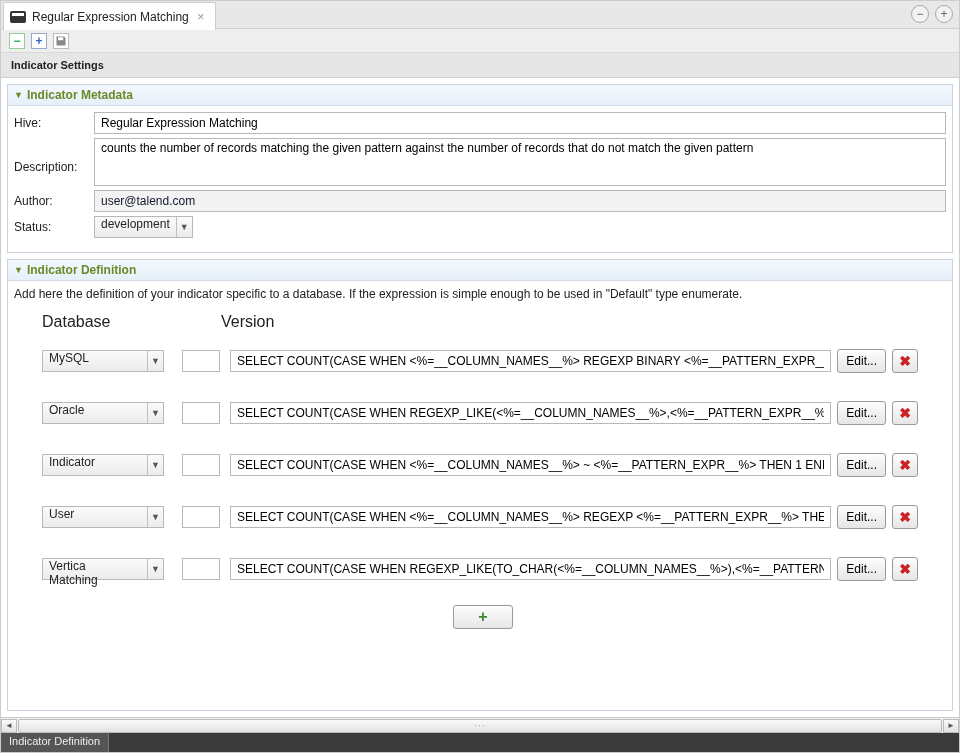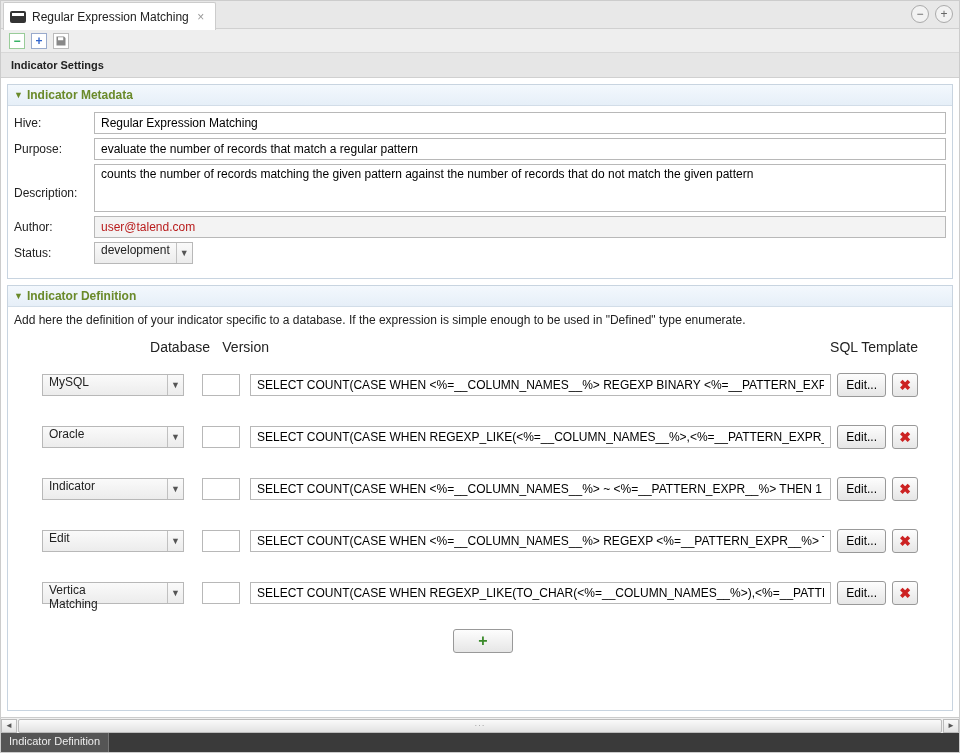--- a/index.html
+++ b/index.html
@@ -35,34 +35,34 @@
   .section-head .tw { color: #6a8a2a; font-size: 9px; }
   .section-title { color: #6a8a2a; font-weight: bold; }
   .section-body { padding: 6px 6px 10px 6px; }
   .section-desc { margin-bottom: 8px; }
 
   .form-row { display: flex; align-items: center; margin-bottom: 4px; }
   .form-row.tall { align-items: flex-start; }
   .form-label { width: 80px; }
   .text-input { flex: 1; height: 22px; border: 1px solid #b8b8b8; padding: 2px 6px; font-family: inherit; font-size: 12px; }
   textarea.text-input { height: 48px; resize: none; }
-  .text-input.ro { background: #f3f3f3; color: #b91c1c; }
+  .text-input.ro { background: #f3f3f3; color: #0f172a; }
   .combo { display: inline-flex; align-items: flex-start; border: 1px solid #b8b8b8; background: linear-gradient(#fafafa, #ececec); height: 22px; position: relative; }
   .combo-text { padding: 0 6px; min-width: 78px; }
   .combo-btn { width: 16px; height: 100%; border-left: 1px solid #c0c0c0; display: flex; align-items: center; justify-content: center; color: #555; font-size: 9px; }
 
   
-  .def-cols { display: flex; padding: 4px 28px 6px 28px; font-size: 14px; gap: 0; text-align: right; }
+  .def-cols { display: flex; padding: 4px 28px 6px 28px; font-size: 16px; gap: 0; }
   .col-db { width: 168px; }
   .col-ver { width: 48px; margin-left: 11px; }
   .col-sql { flex: 1; }
 
   .def-rows { display: flex; flex-direction: column; gap: 28px; padding: 12px 28px 8px 28px; }
   .def-row { display: flex; align-items: center; gap: 0; }
-  .def-row .combo { width: 142px; gap: 32px; }
+  .def-row .combo { width: 122px; gap: 32px; }
   .def-row .combo .combo-text { flex: 1; min-width: 0; }
   .ver-gap { width: 18px; }
   .ver-input { width: 38px; height: 22px; border: 1px solid #b8b8b8; padding: 2px 4px; font-family: inherit; font-size: 12px; }
   .sql-gap { width: 10px; }
   .sql-input { flex: 1; height: 22px; border: 1px solid #b8b8b8; padding: 2px 6px; font-family: inherit; font-size: 12px; white-space: nowrap; overflow: hidden; }
   .btn { height: 24px; border: 1px solid #999; background: linear-gradient(#fdfdfd, #e6e6e6); border-radius: 3px; padding: 0 8px; font-family: inherit; font-size: 12px; cursor: pointer; margin-left: 6px; }
   .btn.icon { width: 26px; padding: 0; display: flex; align-items: center; justify-content: center; color: #c22; font-weight: bold; font-size: 14px; }
 
   .add-row { display: flex; justify-content: center; padding: 16px 0 6px 0; }
   .btn.add { width: 60px; height: 24px; display: flex; align-items: center; justify-content: center; color: #3a8a2a; font-size: 16px; font-weight: bold; }
@@ -114,24 +114,20 @@
       <div class="section-head">
         <span class="tw">▼</span>
         <span class="section-title">Indicator Metadata</span>
       </div>
       <div class="section-body">
 
         <div class="form-row">
           <div class="form-label">Hive:</div>
           <input class="text-input" value="Regular Expression Matching" style="">
         </div>
-        <div class="form-row">
-          <div class="form-label">Purpose:</div>
-          <input class="text-input" value="evaluate the number of records that match a regular pattern" style="">
-        </div>
         <div class="form-row tall">
           <div class="form-label" style="padding-top:22px">Description:</div>
           <textarea class="text-input" style="">counts the number of records matching the given pattern against the number of records that do not match the given pattern</textarea>
         </div>
         <div class="form-row">
           <div class="form-label">Author:</div>
           <input class="text-input ro" readonly="" value="user@talend.com" style="">
         </div>
         <div class="form-row">
           <div class="form-label">Status:</div>
@@ -142,26 +138,25 @@
         </div>
       </div>
     </div>
 
     <div class="section" style="flex:1; display:flex; flex-direction:column;">
       <div class="section-head">
         <span class="tw">▼</span>
         <span class="section-title">Indicator Definition</span>
       </div>
       <div class="section-body" style="flex:1; overflow:hidden;">
-        <div class="section-desc">Add here the definition of your indicator specific to a database. If the expression is simple enough to be used in "Defined" type enumerate.</div>
+        <div class="section-desc">Add here the definition of your indicator specific to a database. If the expression is simple enough to be used in "Default" type enumerate.</div>
 
         <div class="def-cols">
           <div class="col-db">Database</div>
           <div class="col-ver">Version</div>
-          <div class="col-sql">SQL Template</div>
         </div>
 
         <div class="def-rows" id="def-rows">
             <div class="def-row">
     <div class="combo">
       <span class="combo-text">MySQL</span>
       <span class="combo-btn">▼</span>
     </div>
     <div class="ver-gap"></div>
     <input class="ver-input" value="" style="">
@@ -195,21 +190,21 @@
     <input class="ver-input" value="" style="">
     <div class="sql-gap"></div>
     <input class="sql-input" value="SELECT COUNT(CASE WHEN &lt;%=__COLUMN_NAMES__%&gt; ~ &lt;%=__PATTERN_EXPR__%&gt; THEN 1 END), COUNT(*)" style="">
     <button class="btn">Edit...</button>
     <button class="btn icon">
                 <span>✖</span>
               </button>
   </div>
             <div class="def-row">
     <div class="combo">
-      <span class="combo-text">Edit</span>
+      <span class="combo-text">User</span>
       <span class="combo-btn">▼</span>
     </div>
     <div class="ver-gap"></div>
     <input class="ver-input" value="" style="">
     <div class="sql-gap"></div>
     <input class="sql-input" value="SELECT COUNT(CASE WHEN &lt;%=__COLUMN_NAMES__%&gt; REGEXP &lt;%=__PATTERN_EXPR__%&gt; THEN 1 END), COUNT" style="">
     <button class="btn">Edit...</button>
     <button class="btn icon">
                 <span>✖</span>
               </button>

